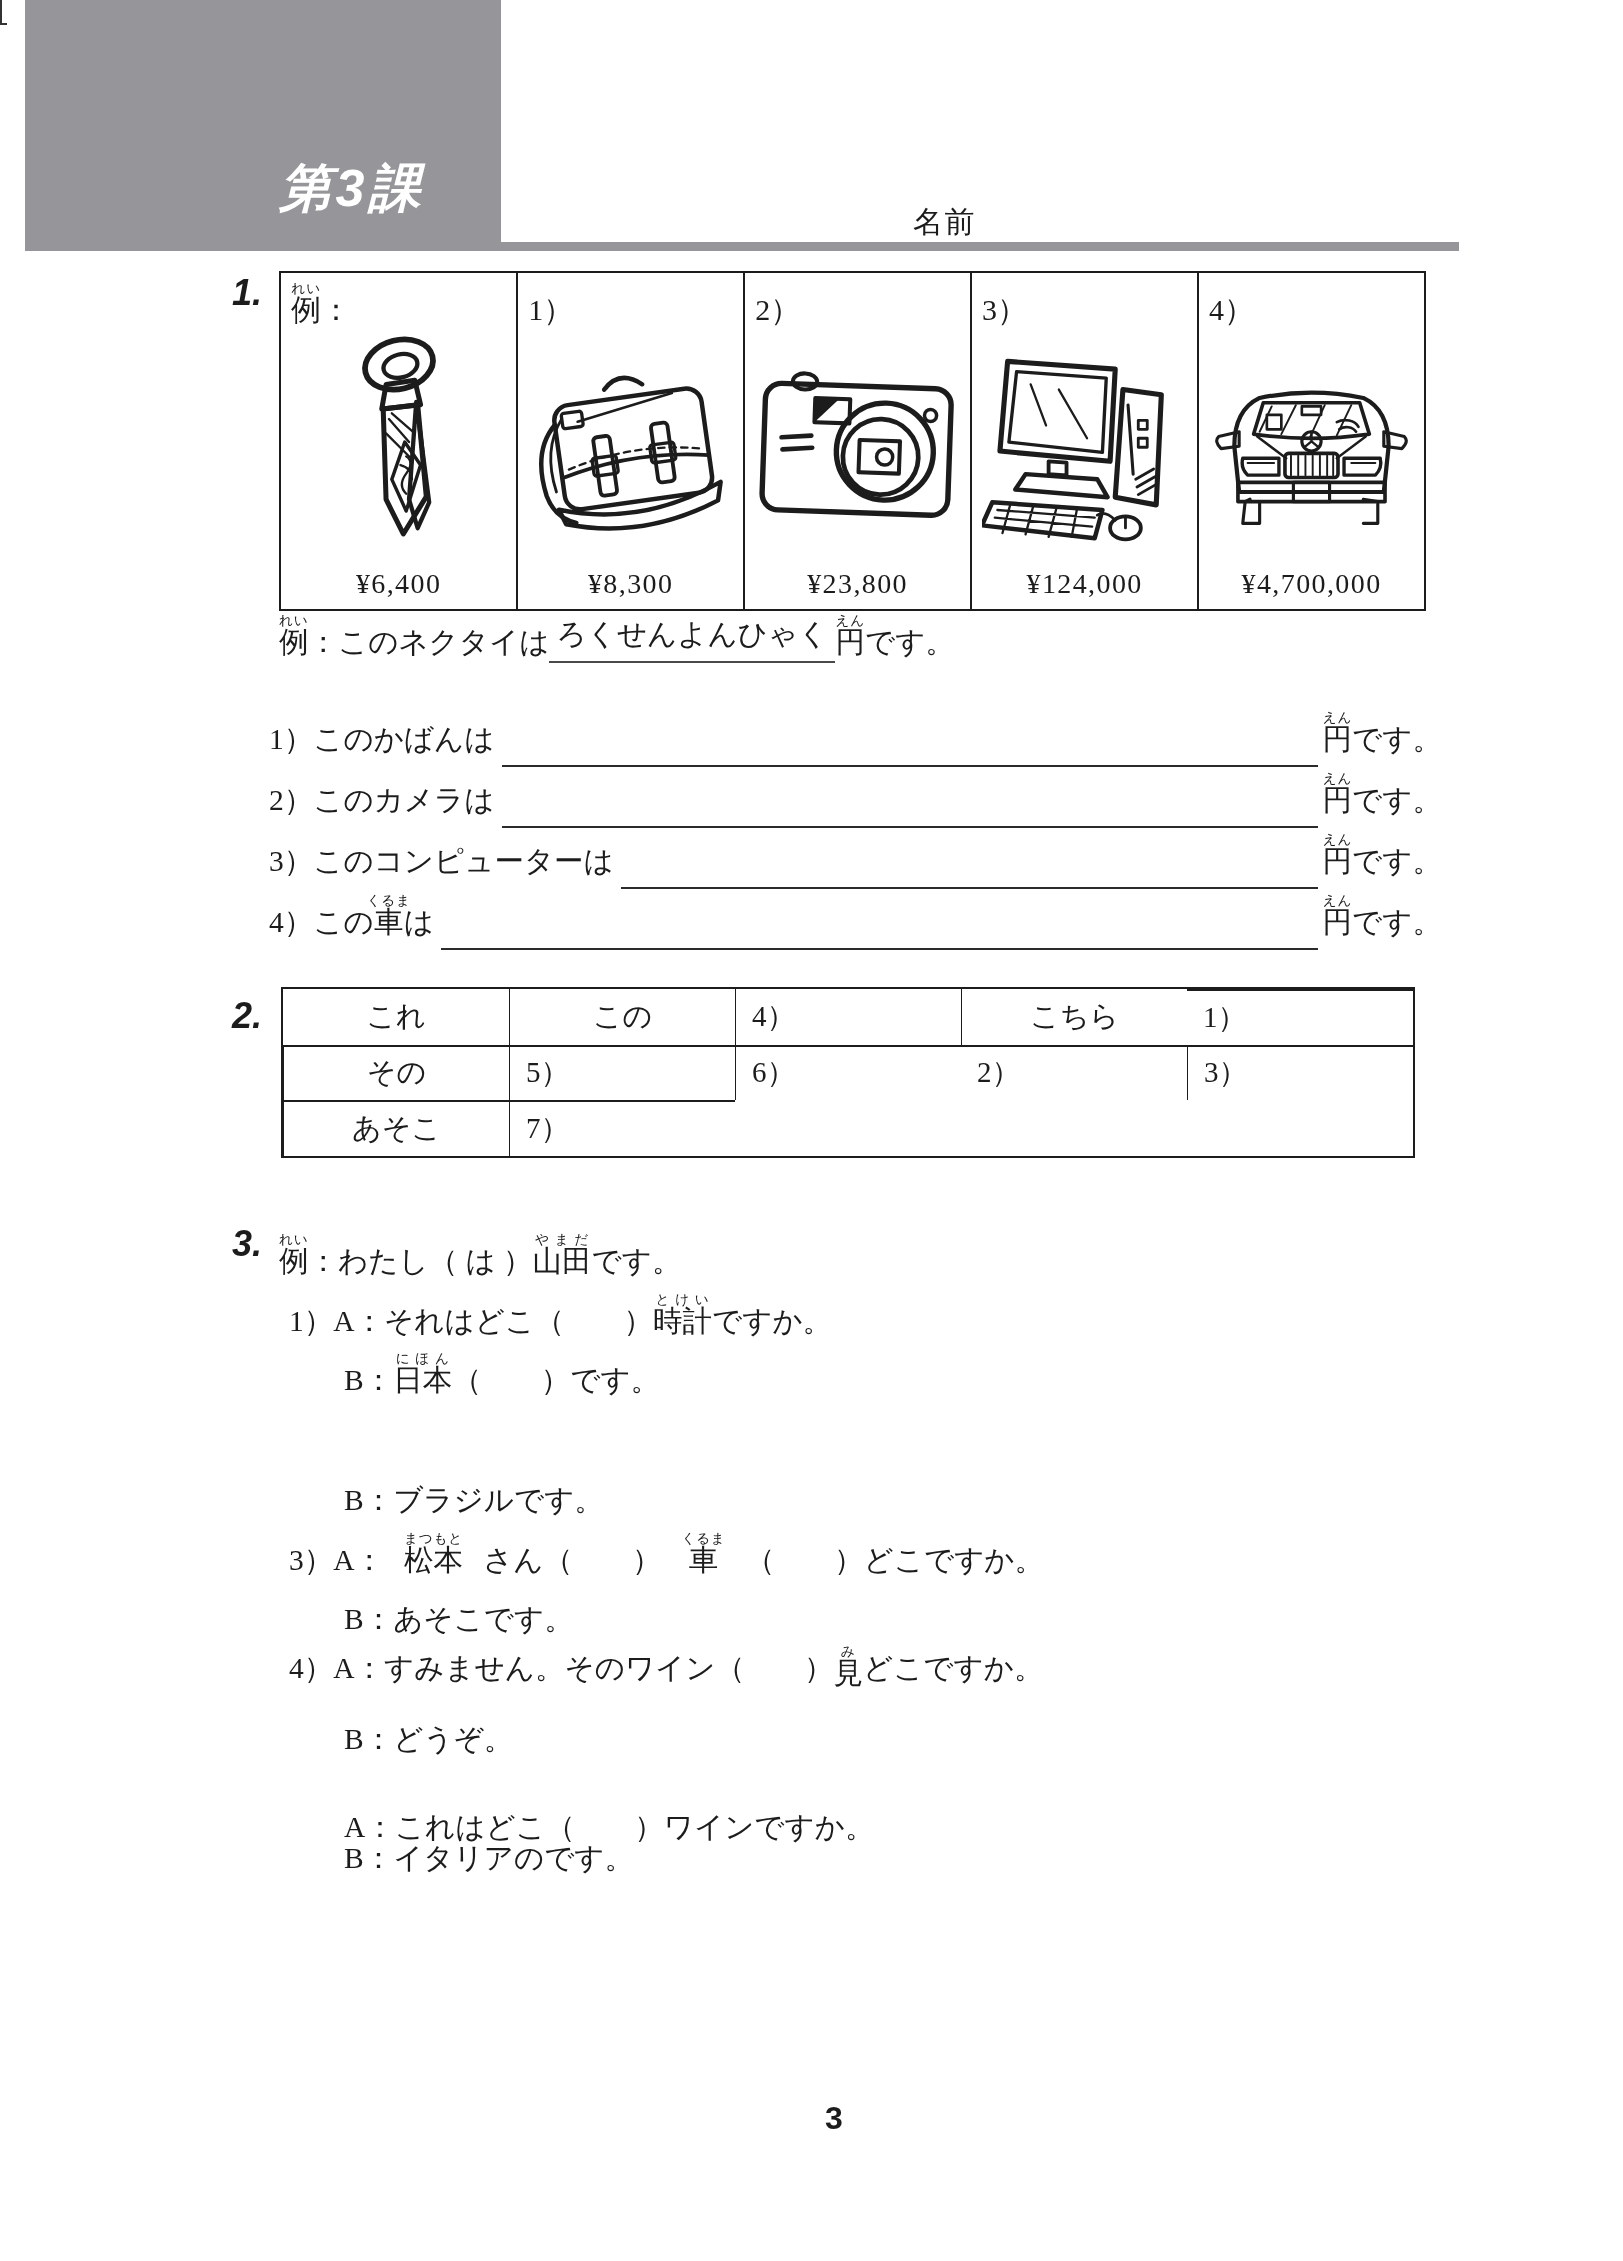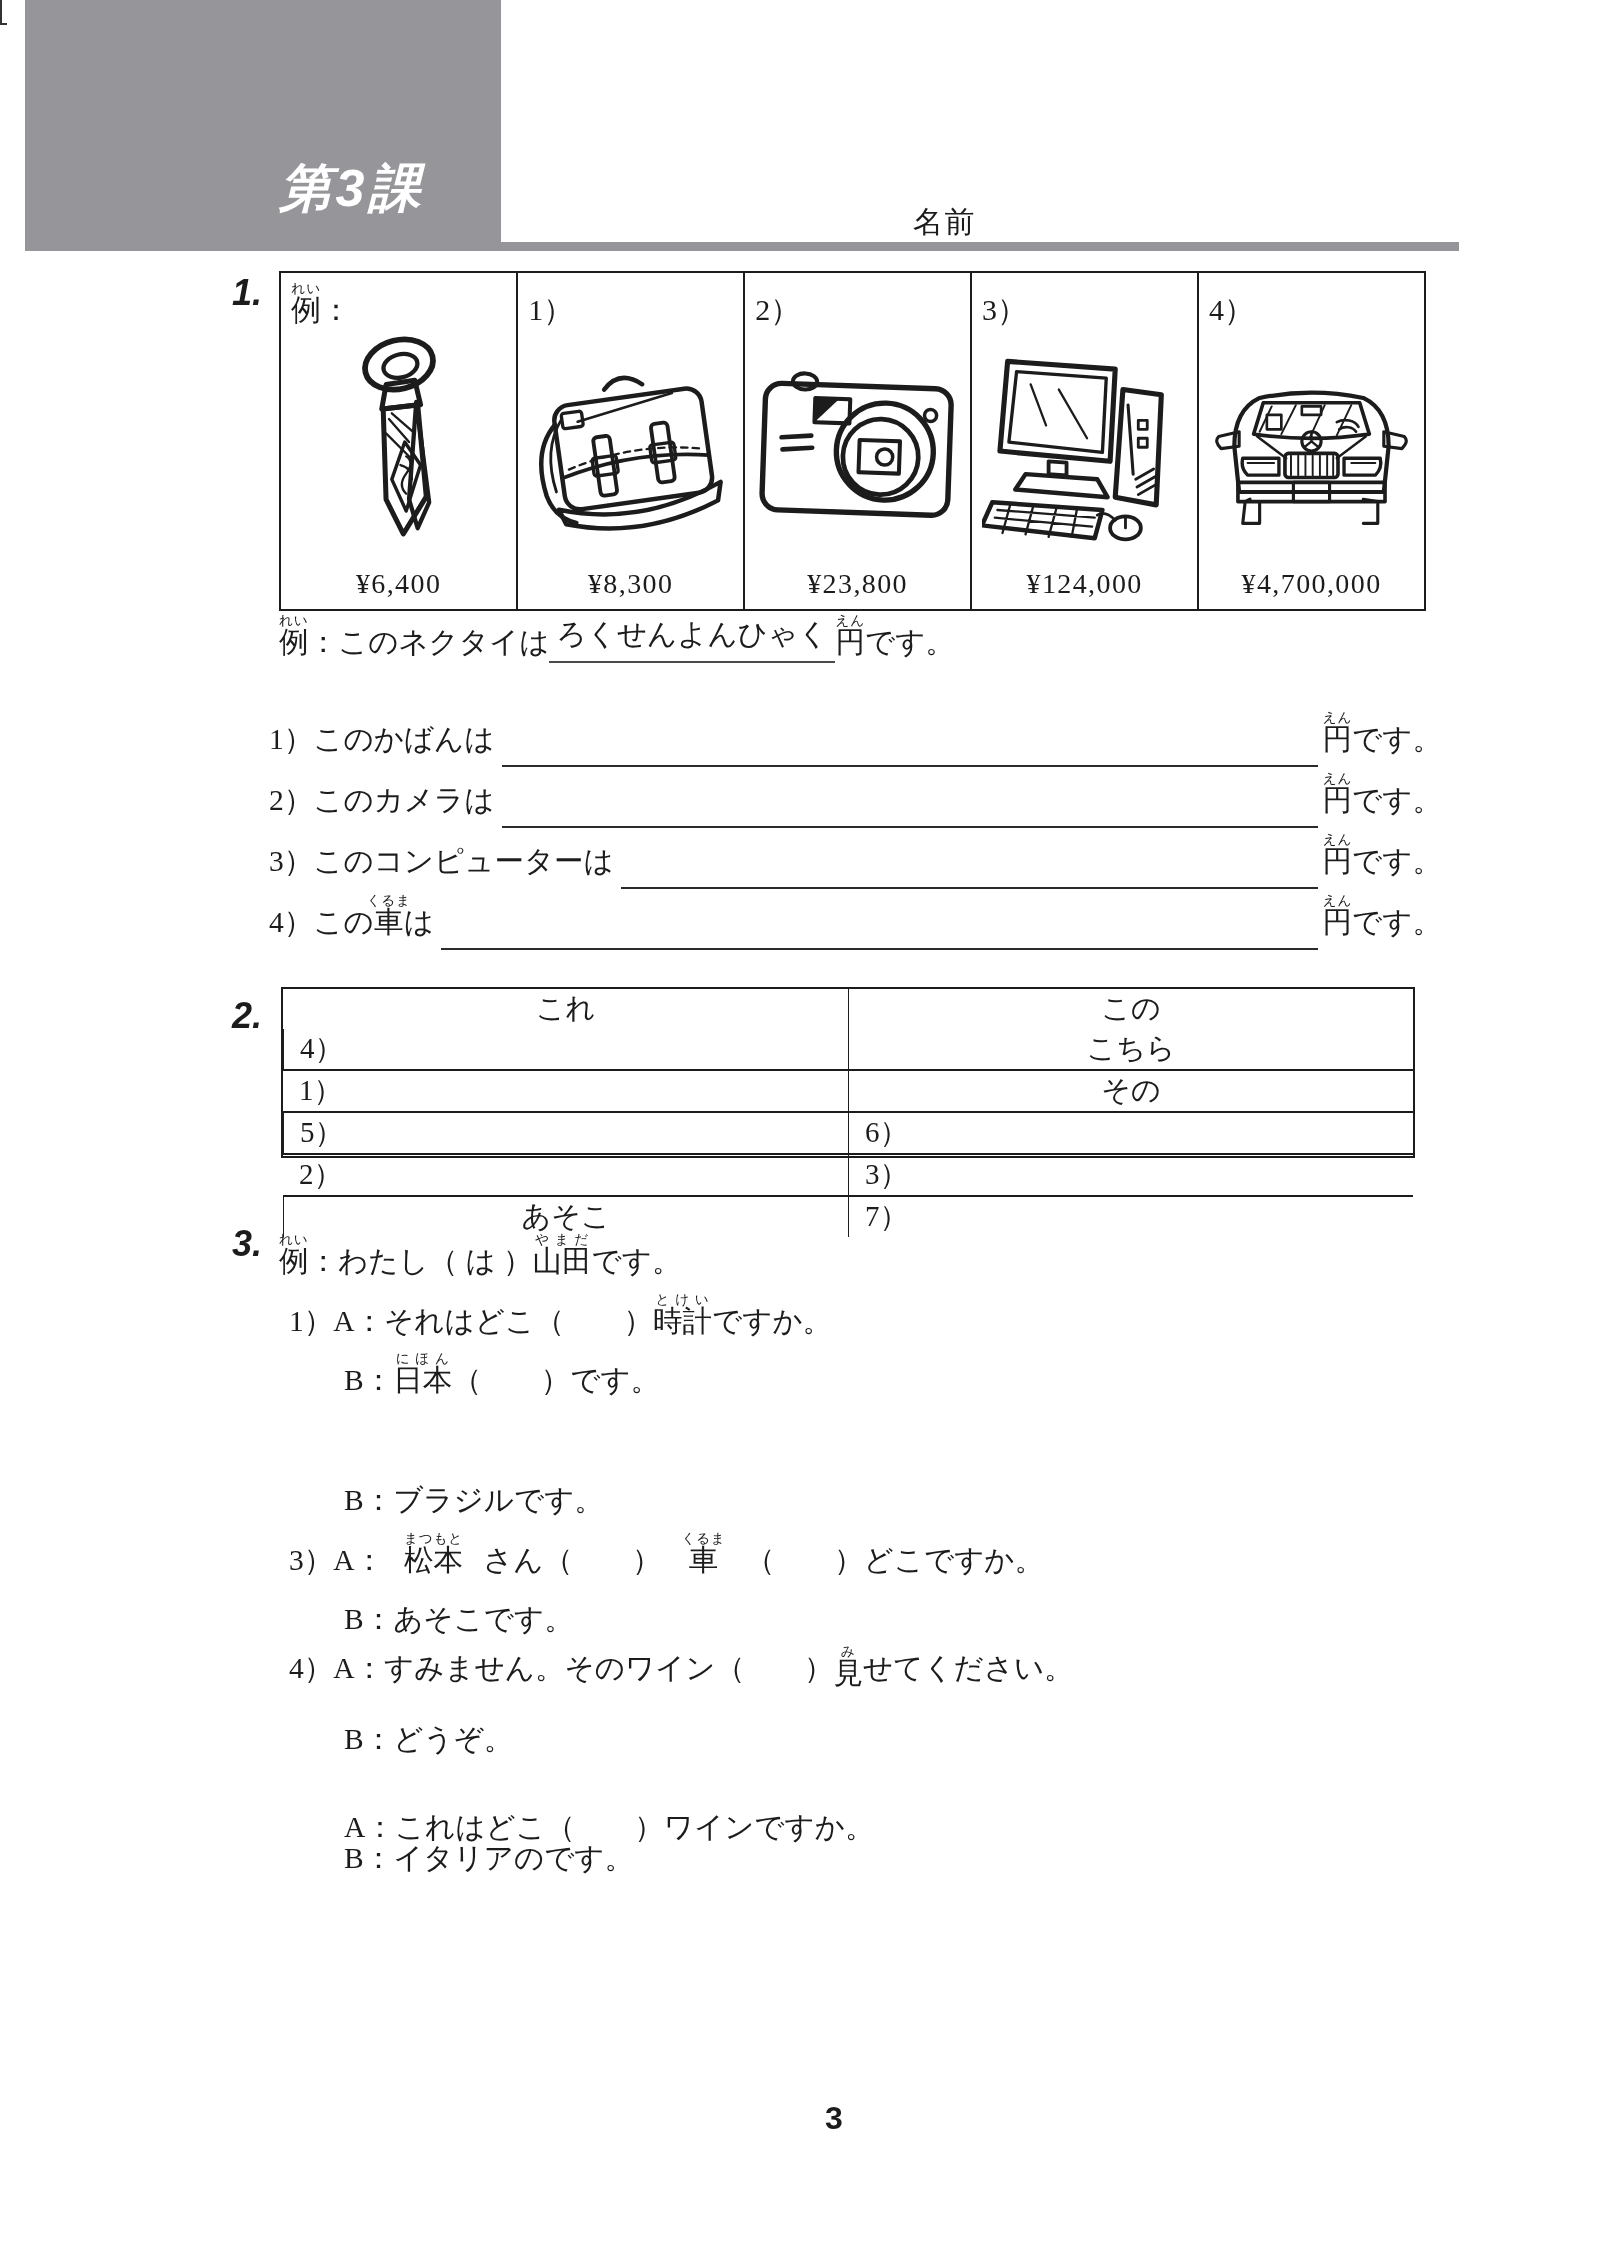--- a/index.html
+++ b/index.html
@@ -39,21 +39,21 @@
   
   .ex-line{position:absolute;left:279px;top:616px;height:47px;display:flex;align-items:flex-end;
         font-size:29.5px;white-space:nowrap;}
   .useg{border-bottom:2.2px solid #4a4a4a;padding:0 7.2px 5.8px 7.2px;}
   .fillrow{position:absolute;left:269px;width:1173px;height:58px;display:flex;align-items:flex-end;
         font-size:29.5px;white-space:nowrap;margin-top:28px;}
   #fill-0{top:674px;} #fill-1{top:735px;} #fill-2{top:796px;} #fill-3{top:857px;}
   .blank{flex:1;border-bottom:2.2px solid #2b2b2b;margin:0 4.3px -7.2px 7.2px;height:7.2px;}
   
   .tbl2{position:absolute;left:281px;top:987px;width:1134px;height:171px;box-sizing:border-box;
-        border:2.2px solid #1c1c1c;display:grid;grid-template-columns:1fr 1fr;
+        border:2.2px solid #1c1c1c;display:grid;grid-template-columns:1fr 1fr 1fr 1fr 1fr;
         grid-template-rows:1fr 1fr 1fr;font-size:29px;}
   .tbl2 .t2cell{display:flex;align-items:center;padding:0 16px;box-sizing:border-box;min-width:0;}
   .tbl2 .bl{border-left:1.8px solid #1c1c1c;}
   .tbl2 .bt{border-top:2.5px solid #1c1c1c;}
   .tbl2 .center{justify-content:center;padding:0;}
   
   .s3line{position:absolute;height:62px;display:flex;align-items:flex-end;font-size:29.5px;white-space:nowrap;}
   .s3-ex{left:279px;} .s3-num{left:289px;} .s3-ab{left:344px;}
   #s3l-0{top:1220px;} #s3l-1{top:1280px;} #s3l-2{top:1339px;} #s3l-3{top:1399px;}
   #s3l-4{top:1459px;} #s3l-5{top:1519px;gap:20px;} #s3l-6{top:1578px;} #s3l-7{top:1638px;align-items:center;}
@@ -266,21 +266,21 @@
       <span>さん（　　）</span>
       <ruby>車<rt>くるま</rt></ruby>
       <span>（　　）どこですか。</span>
     </div>
   <div id="s3l-6" class="s3line s3-ab">
       <span>B：あそこです。</span>
     </div>
   <div id="s3l-7" class="s3line s3-num">
       <span>4）A：すみません。そのワイン（　　）</span>
       <ruby>見<rt>み</rt></ruby>
-      <span>せてください。</span>
+      <span>どこですか。</span>
     </div>
   <div id="s3l-8" class="s3line s3-ab">
       <span>B：どうぞ。</span>
     </div>
   <div id="s3l-9" class="s3line s3-ab">
       <span>A：これはどこ（　　）ワインですか。</span>
     </div>
   <div id="s3l-10" class="s3line s3-ab">
       <span>B：イタリアのです。</span>
     </div>

